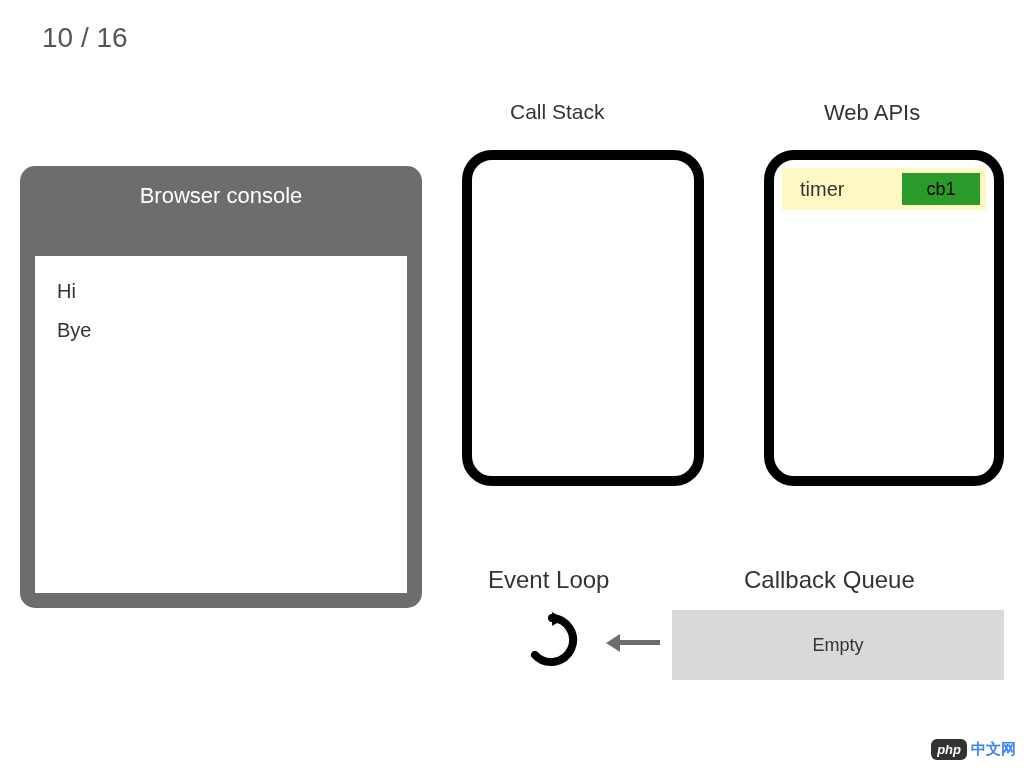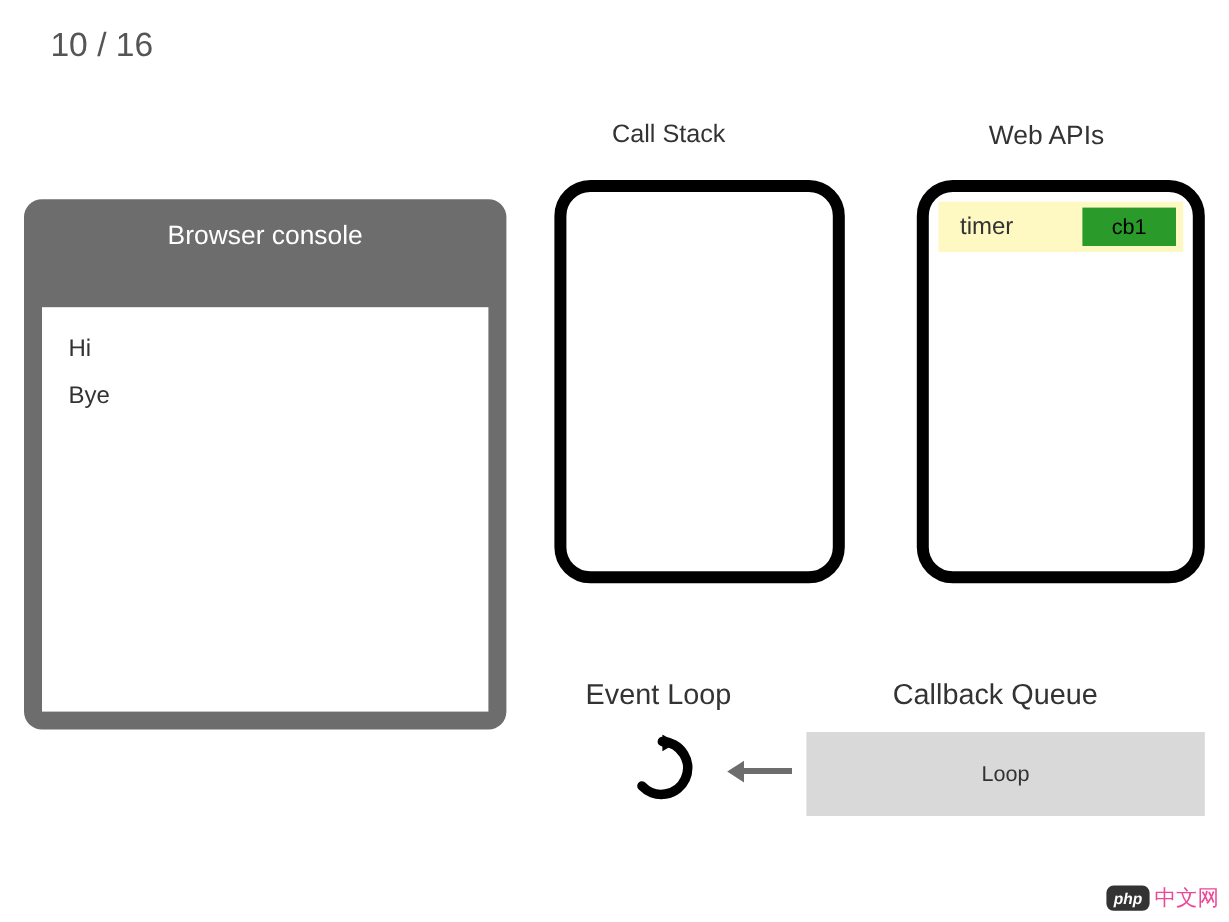--- a/index.html
+++ b/index.html
@@ -192,23 +192,23 @@
     .wm-badge {
       background: #333;
       color: #fff;
       font-size: 13px;
       font-weight: bold;
       padding: 3px 6px;
       border-radius: 6px;
       font-style: italic;
     }
     .wm-text {
-      font-size: 18px;
-      color: #ec4899;
-      font-weight: normal;
+      font-size: 15px;
+      color: #3b82f6;
+      font-weight: bold;
     }
   </style>
 </head>
 <body>
 
 <div class="page-counter">
   <span>10</span>
   <span> / </span>
   <span>16</span>
 </div>
@@ -240,19 +240,19 @@
   </svg>
 </div>
 
 <div class="arrow-left">
   <div class="shaft"></div>
   <div class="head"></div>
 </div>
 
 <div class="cbqueue-title">Callback Queue</div>
 <div class="cbqueue-box">
-  <span class="cbqueue-content">Loop</span>
+  <span class="cbqueue-content">Empty</span>
 </div>
 
 <div class="watermark">
   <span class="wm-badge">php</span>
   <span class="wm-text">中文网</span>
 </div>
 
 </body></html>

